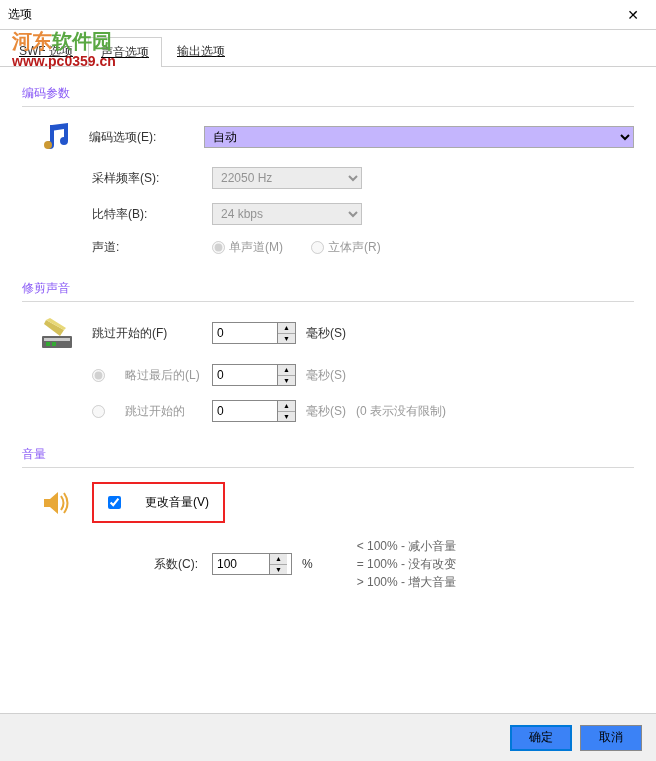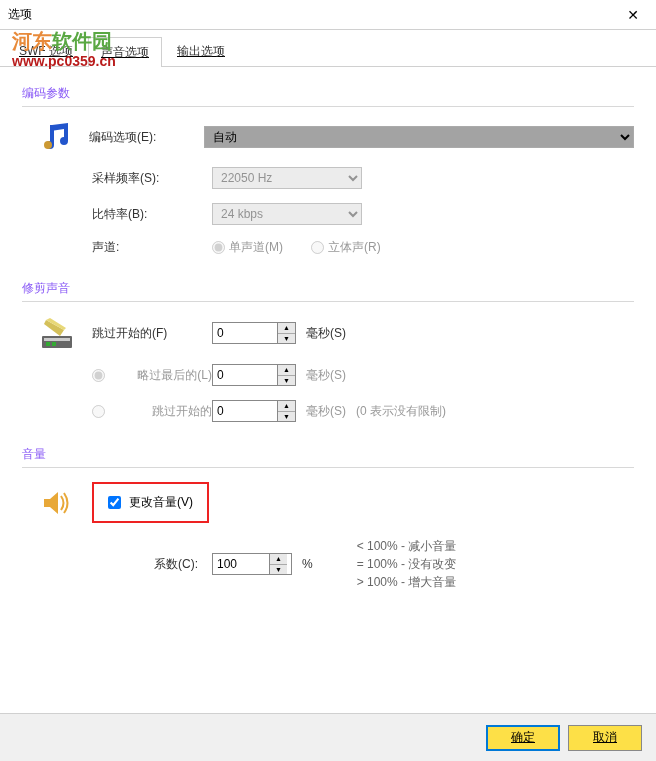--- a/index.html
+++ b/index.html
@@ -16,39 +16,39 @@
 .tab.active { border-color: #d0d0d0; background: #fff; top: 1px; }
 .content { padding: 18px 22px; }
 .section { margin-bottom: 24px; }
 .section-title { color: #8b5cf6; font-size: 12px; margin-bottom: 4px; }
 .hr { border: none; border-top: 1px solid #d8d8d8; margin-bottom: 14px; }
 .row { display: flex; align-items: center; margin-bottom: 14px; }
 .icon-col { width: 70px; display: flex; justify-content: center; }
 .label-col { width: 120px; color: #333; }
 .control-col { display: flex; align-items: center; gap: 10px; }
 select { height: 22px; border: 1px solid #aaa; background: #e8e8e8; padding: 0 4px; font-size: 12px; }
-select.wide { width: 430px; background: #a3a3a3; }
+select.wide { width: 430px; background: #c4b5fd; }
 select.narrow { width: 150px; }
 select:disabled { background: #e5e5e5; color: #666; }
 .radio-wrap { display: flex; align-items: center; gap: 4px; margin-right: 18px; color: #999; }
 .radio-wrap input { margin: 0; }
-.radio-trim { display: flex; align-items: center; gap: 20px; color: #333; justify-content: space-between; }
+.radio-trim { display: flex; align-items: center; gap: 20px; color: #333; }
 .radio-trim.disabled { color: #999; }
 .spinner { display: flex; width: 84px; height: 22px; border: 1px solid #888; }
 .spinner input { border: none; width: 64px; padding: 0 4px; font-size: 12px; outline: none; }
 .spinner .btns { width: 18px; display: flex; flex-direction: column; border-left: 1px solid #888; }
 .spinner .btns div { flex: 1; background: #e8e8e8; text-align: center; font-size: 7px; line-height: 9px; cursor: pointer; border-bottom: 1px solid #aaa; }
 .spinner .btns div:last-child { border-bottom: none; }
 .suffix { color: #333; }
 .suffix.disabled { color: #999; }
 .hint { color: #666; line-height: 1.5; }
 .redbox { border: 2px solid #ee2222; padding: 10px 14px; display: inline-block; }
-.checkbox-wrap { display: flex; align-items: center; gap: 8px; }
+.checkbox-wrap { display: flex; align-items: center; gap: 24px; }
 .footer { position: absolute; bottom: 0; left: 0; right: 0; height: 48px; border-top: 1px solid #d0d0d0; background: #f0f0f0; display: flex; justify-content: flex-end; align-items: center; padding: 0 14px; gap: 8px; }
-.footer button { width: 74px; height: 26px; border: 1px solid #888; background: #fde047; cursor: pointer; font-size: 12px; text-decoration: underline; }
+.footer button { width: 62px; height: 26px; border: 1px solid #888; background: #3b82f6; cursor: pointer; font-size: 12px; }
 .footer button.primary { border: 2px solid #0078d7; }
 .music-icon { width: 32px; height: 32px; }
 .scan-icon { width: 34px; height: 34px; }
 .speaker-icon { width: 30px; height: 30px; }
 </style>
 </head>
 <body>
 
 <div class="titlebar">
   <span class="title">选项</span>

